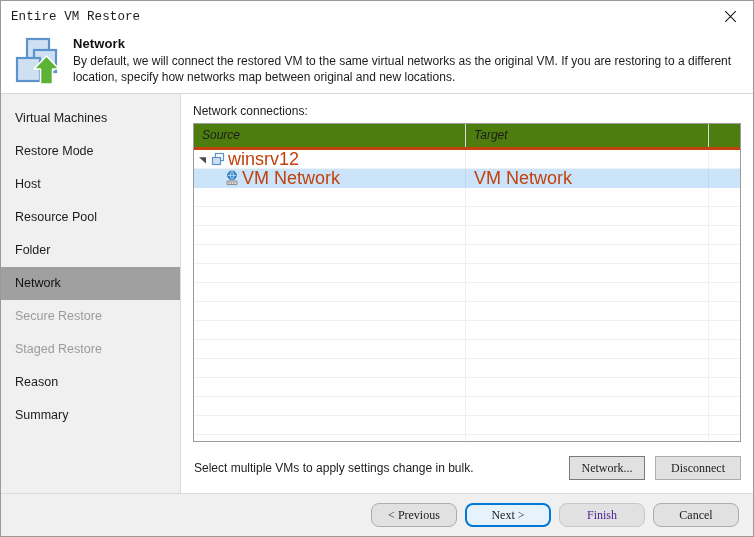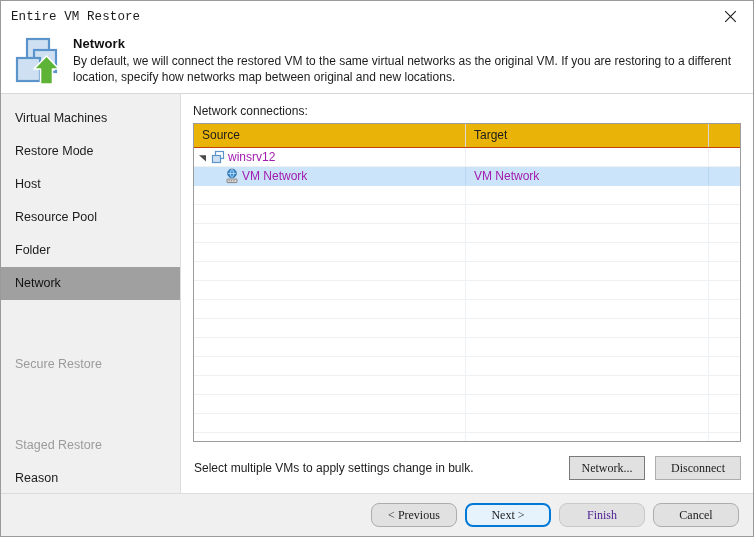--- a/index.html
+++ b/index.html
@@ -119,21 +119,20 @@
     color: #1c1c1c;
     cursor: default;
     white-space: nowrap;
   }
   .nav-item.selected {
     background: #a0a0a0;
     color: #111111;
   }
   .nav-item.disabled {
     color: #9b9b9b;
-    margin-top: 48px;
   }
 
   
   .main {
     flex: 1;
     position: relative;
     background: #ffffff;
     padding: 10px 12px 0 12px;
     box-sizing: border-box;
     display: flex;
@@ -152,22 +151,23 @@
     border: 1px solid #9c9c9c;
     background: #ffffff;
     height: 319px;
     box-sizing: border-box;
     position: relative;
     overflow: hidden;
   }
   .grid-header {
     display: flex;
     height: 23px;
-    border-bottom: 1px solid #c2410c;
-    background: #eab308;
+    border-bottom: 3px solid #c2410c;
+    background: #4d7c0f;
+    font-style: italic;
   }
   .gh-cell {
     font-size: 12px;
     color: #1c1c1c;
     line-height: 22px;
     padding-left: 8px;
     box-sizing: border-box;
     border-right: 1px solid #d9d9d9;
     white-space: nowrap;
     overflow: hidden;
@@ -187,23 +187,23 @@
     box-sizing: border-box;
     border-bottom: 1px solid #eef1f4;
   }
   .row.selected {
     background: #cce4fa;
     border-bottom-color: #cce4fa;
   }
   .cell {
     box-sizing: border-box;
     border-right: 1px solid #eef1f4;
-    font-size: 12px;
+    font-size: 18px;
     line-height: 18px;
-    color: #a21caf;
+    color: #c2410c;
     white-space: nowrap;
     overflow: hidden;
     display: flex;
     align-items: center;
   }
   .c-source { flex: 0 0 272px; }
   .c-target { flex: 0 0 243px; padding-left: 8px; }
   .c-extra  { flex: 1; border-right: none; }
   .row.selected .cell { border-right-color: #b8d8f2; }
 

